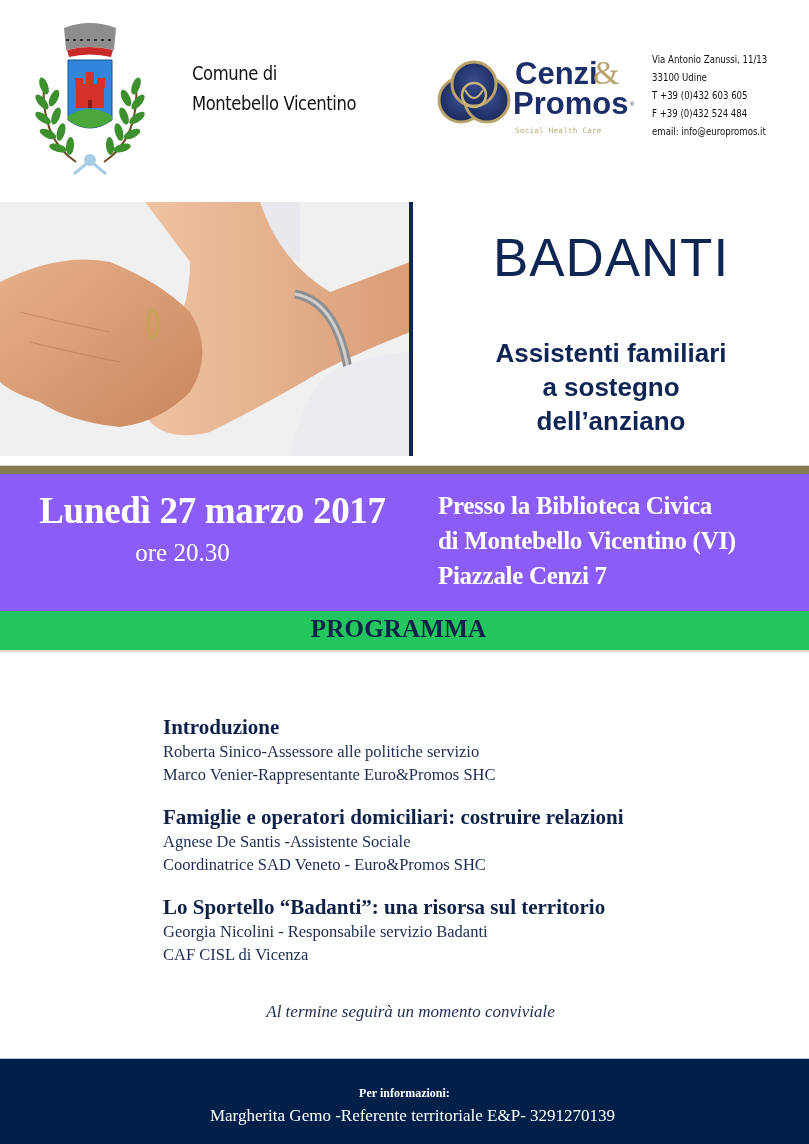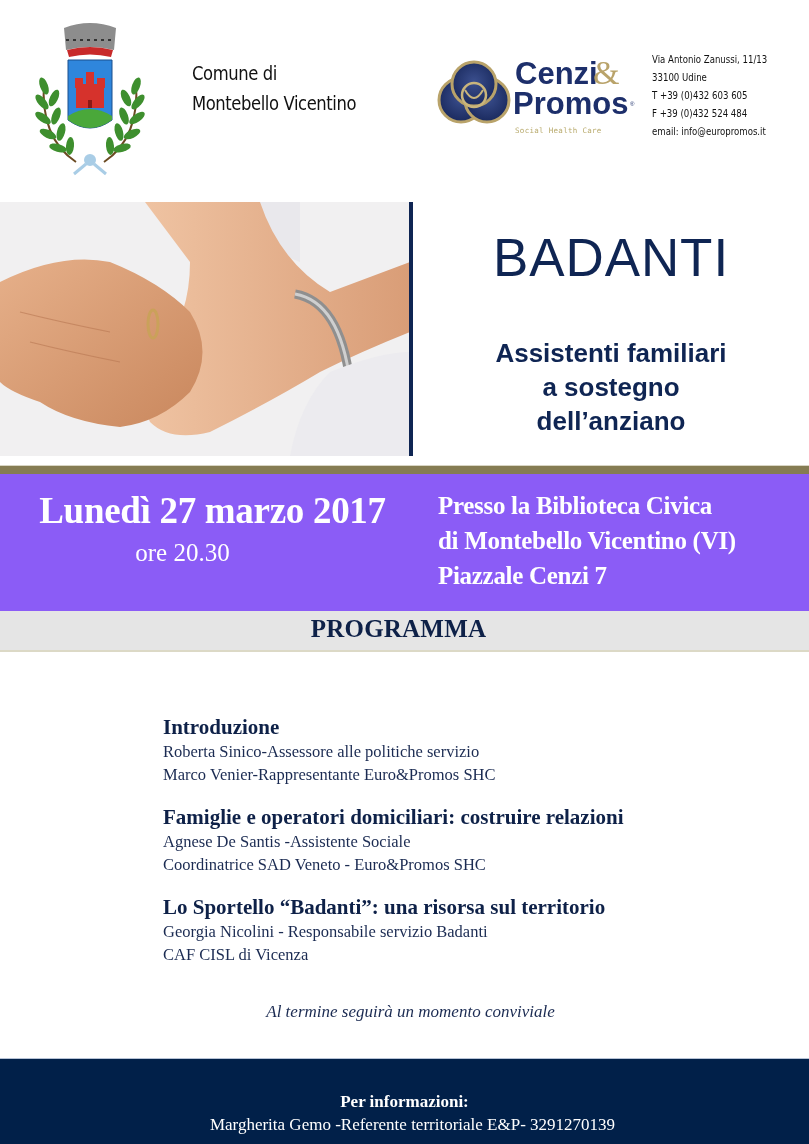--- a/index.html
+++ b/index.html
@@ -24,33 +24,33 @@
   .hero-rule { position: absolute; left: 409px; top: 202px; width: 4px; height: 254px; background: #0f2553; }
   .hero-title { position: absolute; left: 413px; top: 226px; width: 396px; text-align: center; font-family: "Liberation Sans", sans-serif; font-size: 54px; color: #0f2553; letter-spacing: 1px; transform: scaleX(0.98); }
   .hero-sub { position: absolute; left: 413px; top: 336px; width: 396px; text-align: center; font-family: "Liberation Sans", sans-serif; font-weight: bold; font-size: 26px; line-height: 34px; color: #0f2553; }
 
   
   .gold-top { position: absolute; left: 0; top: 465px; width: 809px; height: 9px; background: #857c53; border-top: 1px solid #d8d5c4; }
   .navy-band { position: absolute; left: 0; top: 474px; width: 809px; height: 137px; background: #8b5cf6; color: #ffffff; }
   .date-main { position: absolute; left: 10px; top: 16px; width: 405px; text-align: center; font-size: 37px; font-weight: bold; line-height: 42px; letter-spacing: -0.3px; }
   .date-time { position: absolute; left: 10px; top: 64px; width: 345px; text-align: center; font-size: 25px; line-height: 30px; }
   .venue { position: absolute; left: 438px; top: 14px; font-size: 25px; font-weight: bold; line-height: 35px; letter-spacing: -0.3px; }
-  .prog-band { position: absolute; left: 0; top: 611px; width: 809px; height: 41px; background: #e5e5e5; border-bottom: 2px solid #dcd9c6; }
+  .prog-band { position: absolute; left: 0; top: 611px; width: 809px; height: 41px; background: #22c55e; border-bottom: 2px solid #dcd9c6; }
   .prog-title { position: absolute; left: 0; top: 4px; width: 797px; text-align: center; font-size: 25px; font-weight: bold; color: #0e2148; letter-spacing: 0.2px; }
 
   
   .programme { position: absolute; left: 163px; top: 714px; width: 620px; }
   .item { margin-bottom: 18px; }
   .item-title { font-size: 21px; font-weight: bold; color: #0e2148; line-height: 26px; white-space: nowrap; }
   .item-line { font-size: 16.5px; color: #1b2b52; line-height: 23px; white-space: nowrap; }
   .closing { position: absolute; left: 0; top: 1002px; width: 809px; text-align: center; font-style: italic; font-size: 17px; color: #1b2b52; padding-left: 12px; }
 
   
   .footer { position: absolute; left: 0; top: 1058px; width: 809px; height: 86px; background: #012049; border-top: 1px solid #b7c3d6; color: #ffffff; text-align: center; }
-  .footer-label { margin-top: 32px; font-size: 17px; font-weight: bold; line-height: 22px; }
+  .footer-label { margin-top: 23px; font-size: 12px; font-weight: bold; line-height: 22px; }
   .footer-contact { font-size: 17px; line-height: 24px; padding-left: 16px; }
 </style>
 </head>
 <body>
 
 <div class="header">
   <svg class="coat" viewBox="0 0 112 156">
 
     <path d="M30 8 Q56 -2 82 8 L80 30 Q56 24 32 30 Z" fill="#8d8d8d"></path>
     <path d="M32 20 L80 20" stroke="#333" stroke-width="2" stroke-dasharray="3 4"></path>

